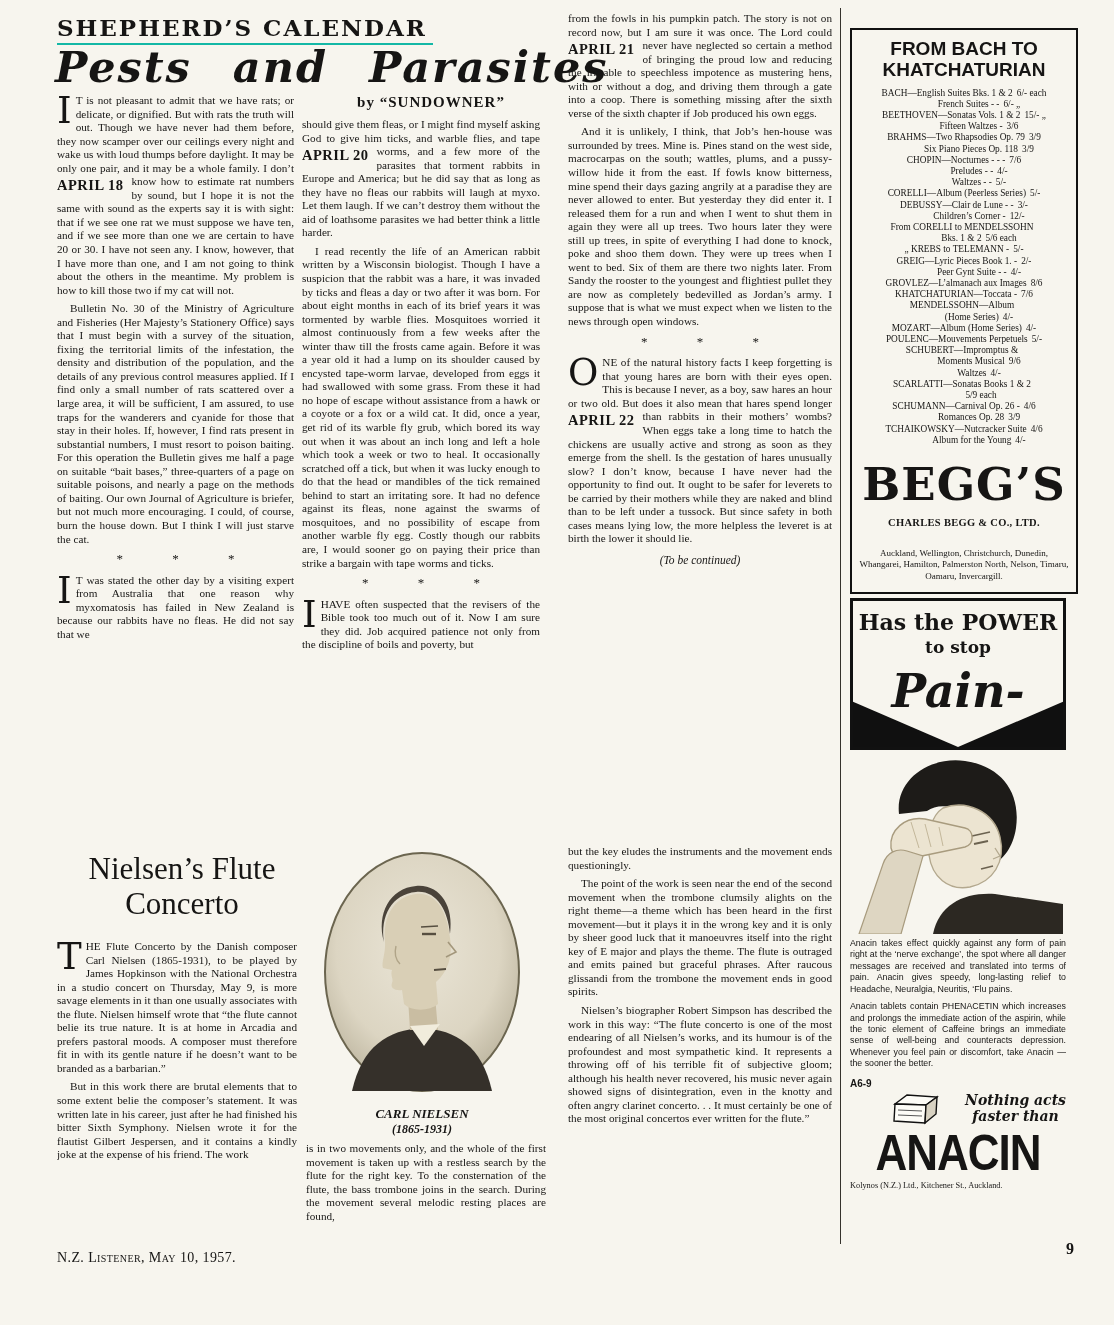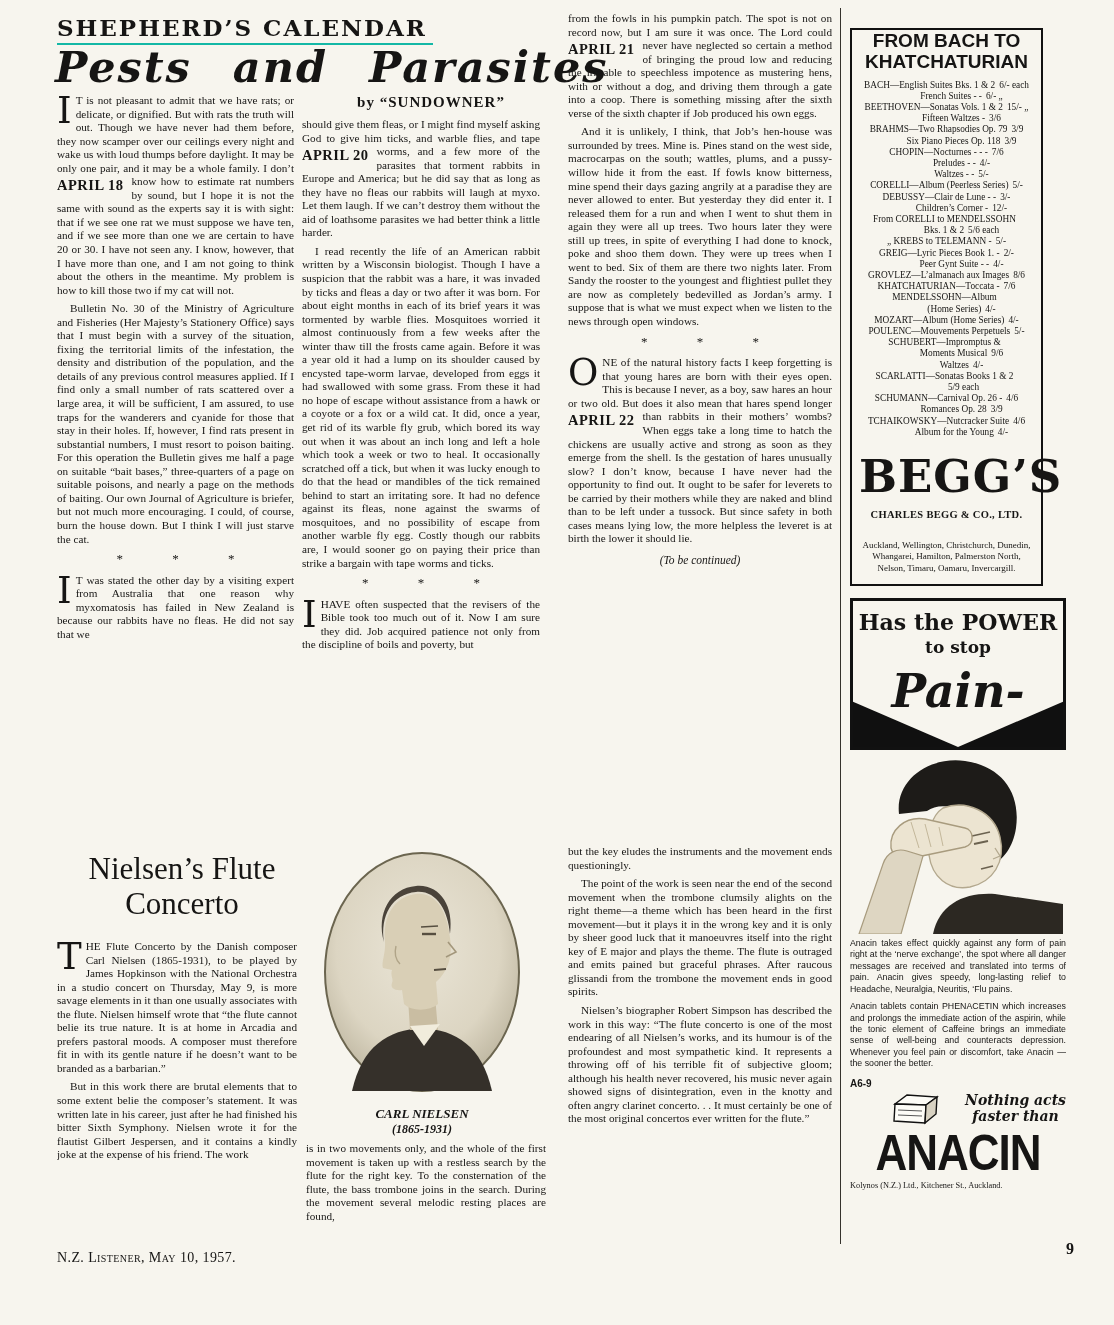--- a/index.html
+++ b/index.html
@@ -24,21 +24,21 @@
   .col2{left:302px;top:118px;width:238px;height:724px;overflow:hidden}
   .col3{left:568px;top:12px;width:264px;height:830px;overflow:hidden}
   .dropcap{float:left;font-size:37px;line-height:29px;padding:2px 4px 0 0;font-family:"DejaVu Serif",serif}
   .datemark{float:left;font-weight:700;font-size:14.5px;letter-spacing:.5px;margin:2px 8px 2px 0}
   .stars{text-align:center;word-spacing:46px;font-size:13px;margin:3px 0 7px}
   .continued{text-align:center;font-style:italic;margin-top:8px;font-size:11.5px}
 
   .vrule{left:840px;top:8px;height:1236px;border-left:1px solid #35322c}
 
   
-  .begg-ad{left:850px;top:28px;width:193px;border:2px solid #111;padding:0 7px 10px;background:#f7f5ee}
+  .begg-ad{left:850px;top:28px;width:228px;border:2px solid #111;padding:8px 7px 10px;background:#f7f5ee}
   .begg-title{text-align:center;font-family:"Liberation Sans",sans-serif;font-weight:700;
               font-size:19px;line-height:1.12;margin-bottom:7px}
   .price-row{display:flex;justify-content:center;font-size:9.3px;line-height:11.2px}
   .price-row.ind{padding-left:30px}
   .pl-price{white-space:nowrap;padding-left:4px}
   .begg-logo{text-align:center;font-family:"DejaVu Serif",serif;font-weight:700;font-size:45px;
              letter-spacing:1px;margin:12px 0 6px}
   .begg-co{text-align:center;font-weight:700;font-size:10.5px;letter-spacing:.3px;margin-bottom:20px}
   .begg-addr{text-align:center;font-size:9px;line-height:1.25}
 
@@ -104,21 +104,21 @@
     </p>
     <p class="ind">I read recently the life of an American rabbit written by a Wisconsin biologist. Though I have a suspicion that the rabbit was a hare, it was invaded by ticks and fleas a day or two after it was born. For about eight months in each of its brief years it was tormented by warble flies. Mosquitoes worried it almost continuously from a few weeks after the winter thaw till the frosts came again. Before it was a year old it had a lump on its shoulder caused by encysted tape-worm larvae, developed from eggs it had swallowed with some grass. From these it had no hope of escape without assistance from a hawk or a coyote or a fox or a wild cat. It did, once a year, get rid of its warble fly grub, which bored its way out when it was about an inch long and left a hole which took a week or two to heal. It occasionally scratched off a tick, but when it was lucky enough to do that the head or mandibles of the tick remained behind to start an irritating sore. It had no defence against its fleas, none against the swarms of mosquitoes, and no possibility of escape from another warble fly egg. Costly though our rabbits are, I would sooner go on paying their price than strike a bargain with tape worms and ticks.</p>
     <div class="stars">* * *</div>
     <p>
       <span class="dropcap">I</span><span> HAVE often suspected that the revisers of the Bible took too much out of it. Now I am sure they did. Job acquired patience not only from the discipline of boils and poverty, but</span>
     </p>
   </div>
 
   <div class="abs body-text col3">
     <p>
-      <span>from the fowls in his pumpkin patch. The spot is not on record now, but I am sure it was once. The</span>
+      <span>from the fowls in his pumpkin patch. The story is not on record now, but I am sure it was once. The</span>
       <span class="datemark">APRIL 21</span><span>Lord could never have neglected so certain a method of bringing the proud low and reducing the irritable to speechless impotence as mustering hens, with or without a dog, and driving them through a gate into a coop. There is something missing after the sixth verse of the sixth chapter if Job produced his own eggs.</span>
     </p>
     <p class="ind">And it is unlikely, I think, that Job’s hen-house was surrounded by trees. Mine is. Pines stand on the west side, macrocarpas on the south; wattles, plums, and a pussy-willow hide it from the east. If fowls know bitterness, mine spend their days gazing angrily at a paradise they are never allowed to enter. But yesterday they did enter it. I released them for a run and when I went to shut them in again they were all up trees. Two hours later they were still up trees, in spite of everything I had done to knock, poke and shoo them down. They were up trees when I went to bed. Six of them are there two nights later. From Sandy the rooster to the youngest and flightiest pullet they are now as completely bedevilled as Jordan’s army. I suppose that is what we must expect when we listen to the news through open windows.</p>
     <div class="stars">* * *</div>
     <p>
       <span class="dropcap">O</span><span>NE of the natural history facts I keep forgetting is that young hares are born with their eyes open. This is because I never, as a boy, saw hares an hour or two old. But does it also mean that hares spend longer than</span>
       <span class="datemark">APRIL 22</span><span>rabbits in their mothers’ wombs? When eggs take a long time to hatch the chickens are usually active and strong as soon as they emerge from the shell. Is the gestation of hares unusually slow? I don’t know, because I have never had the opportunity to find out. It ought to be safer for leverets to be carried by their mothers while they are naked and blind than to be left under a tussock. But since safety in both cases means lying low, the more helpless the leveret is at birth the lower it should lie.</span>
     </p>
     <div class="continued">(To be continued)</div>
   </div>

